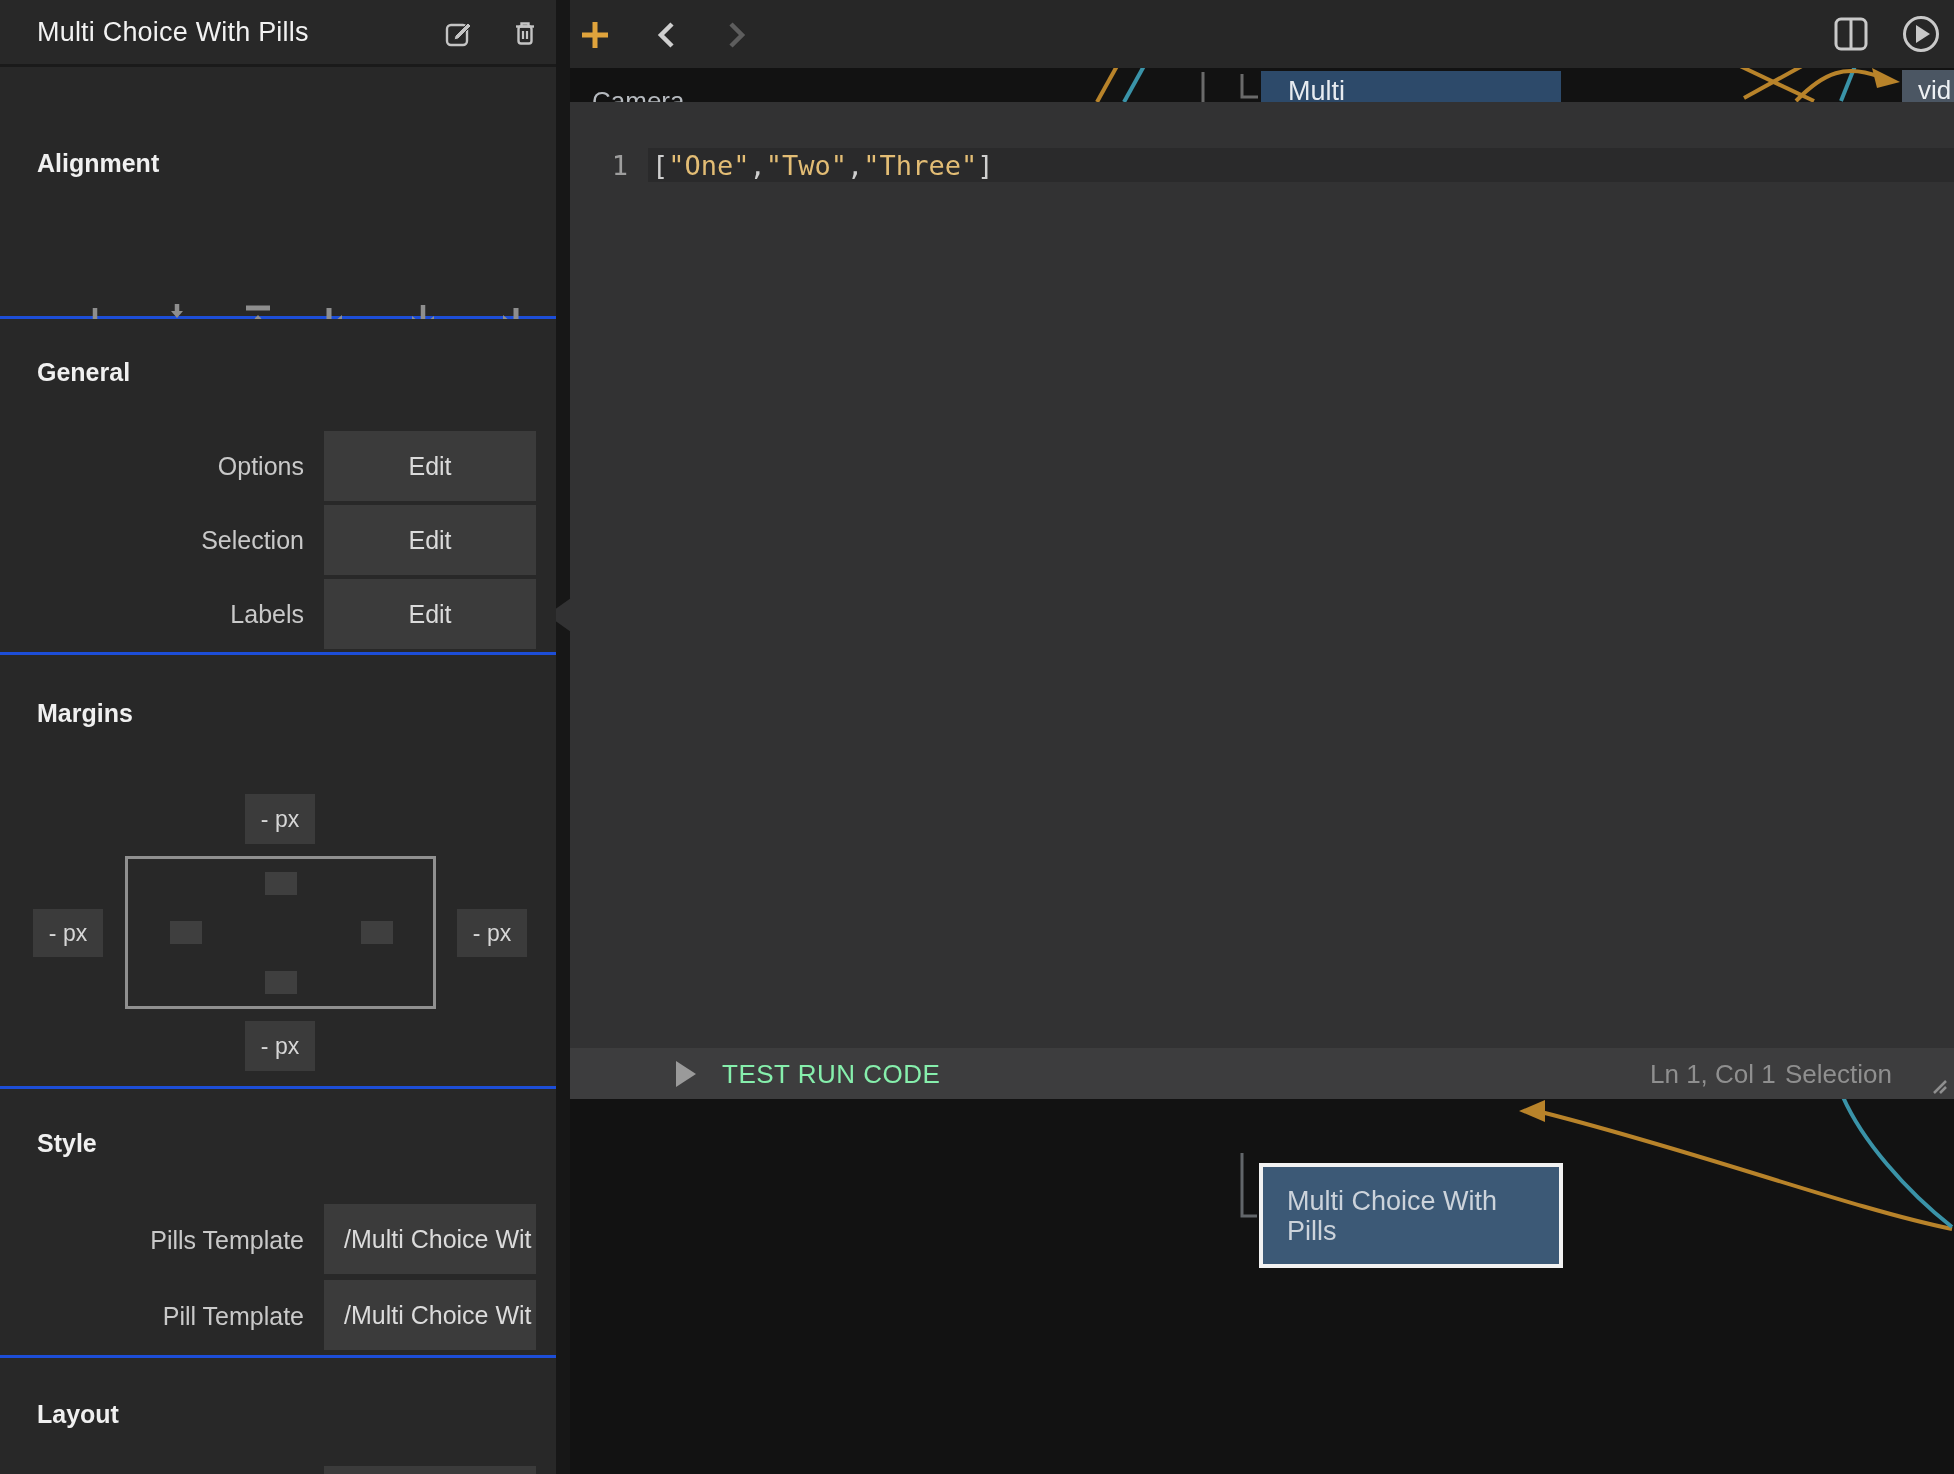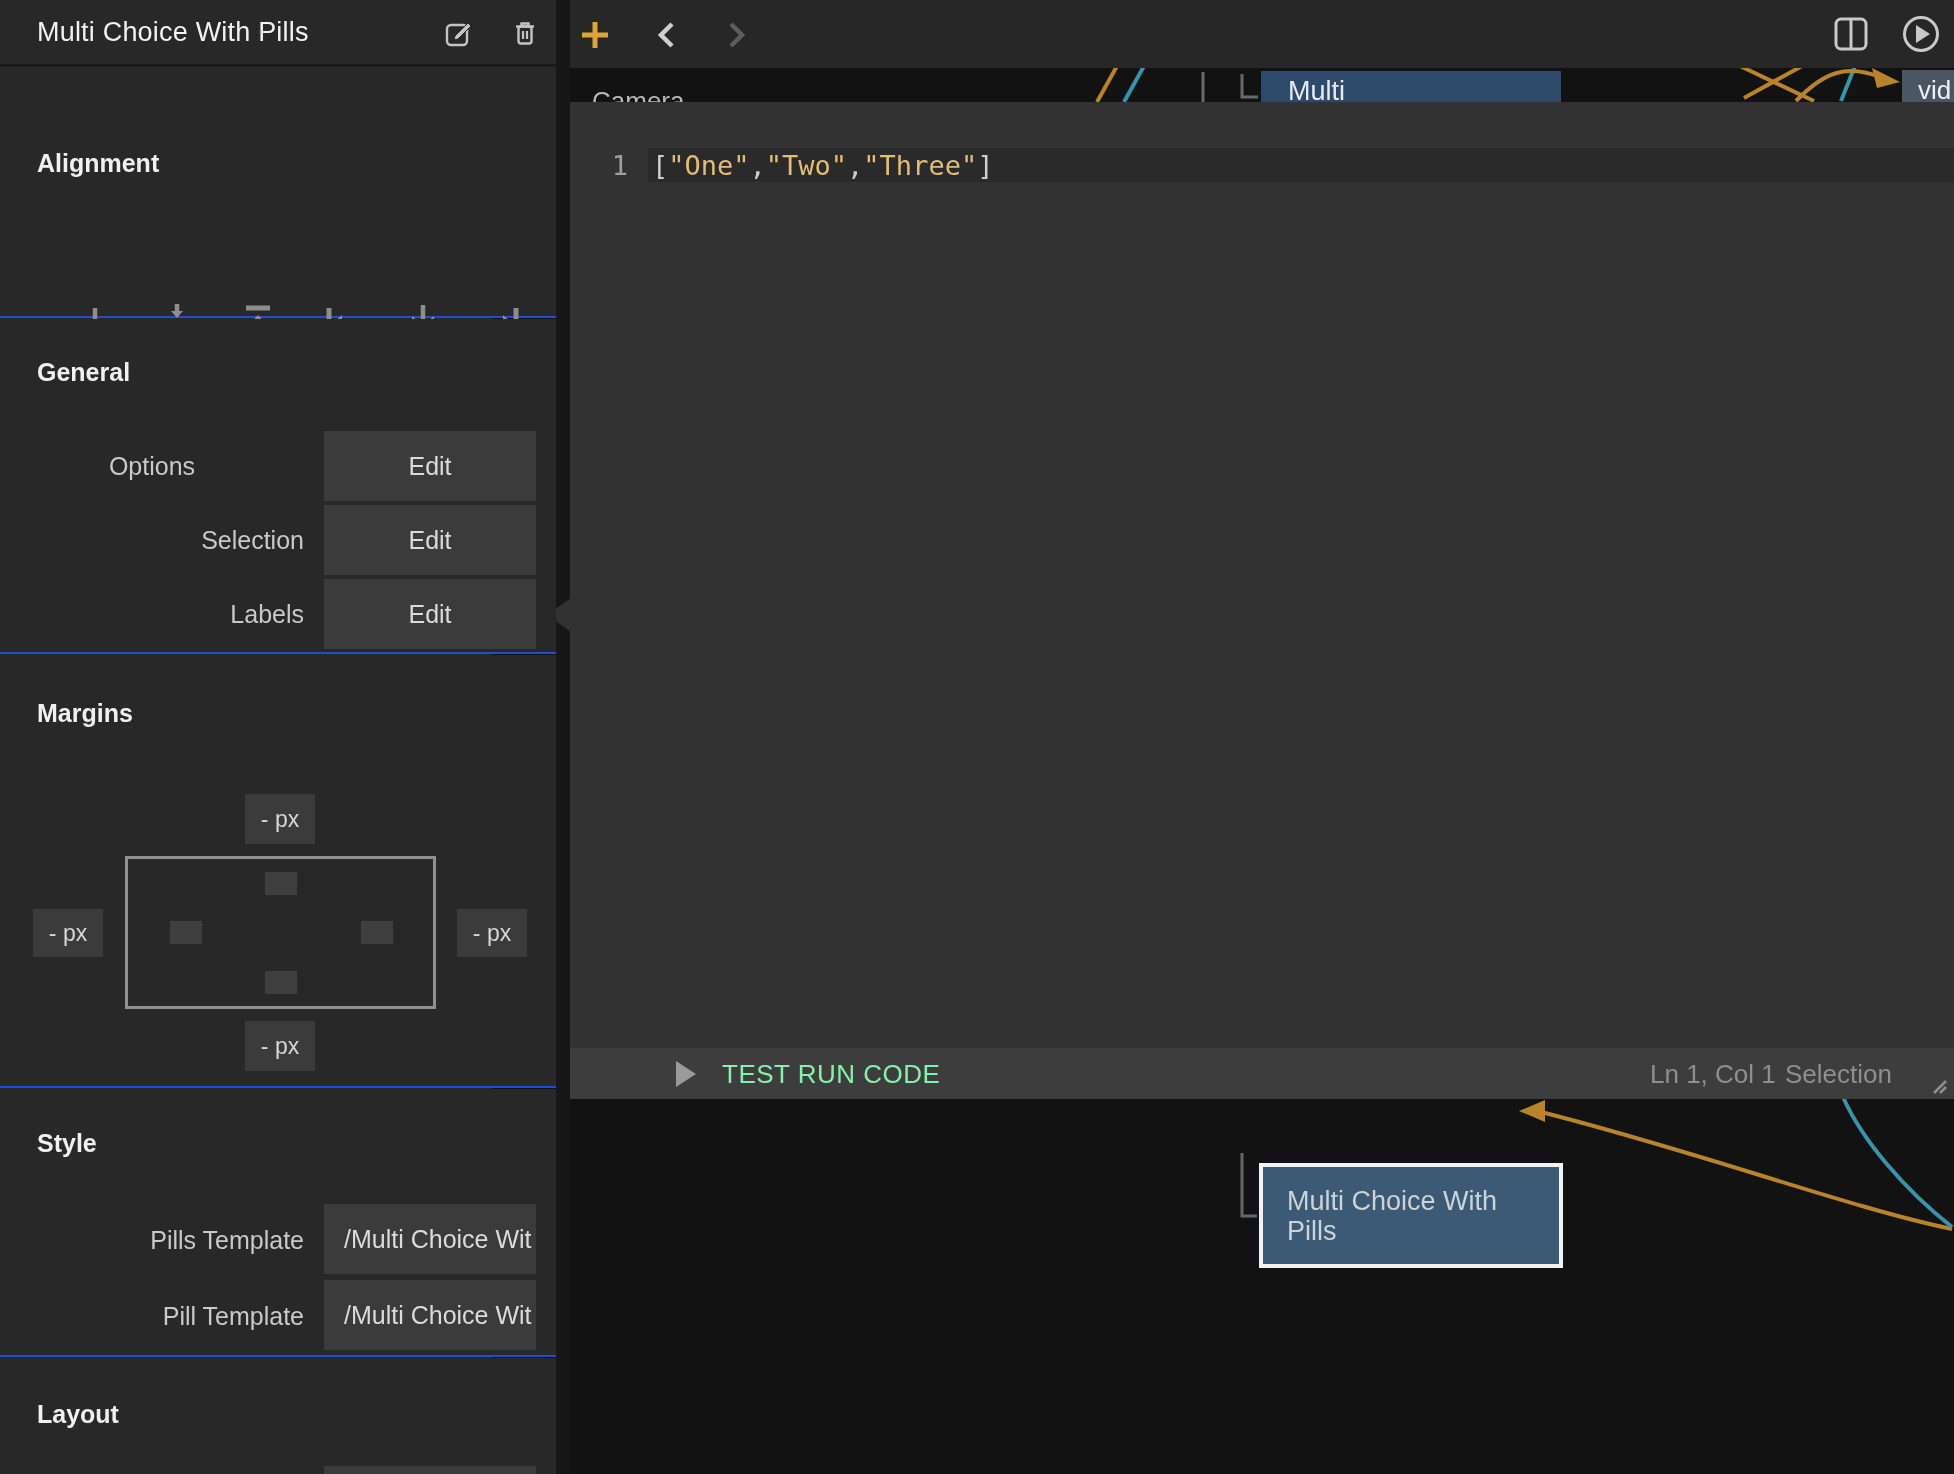--- a/index.html
+++ b/index.html
@@ -5,21 +5,21 @@
   html,body{margin:0;padding:0;background:#121212;}
   #screen{position:relative;width:1954px;height:1474px;overflow:hidden;
           font-family:"Liberation Sans",sans-serif;background:#121212;-webkit-font-smoothing:antialiased;}
   .abs{position:absolute;}
 
   
   #sidebar{left:0;top:0;width:492px;height:1474px;background:#282828;z-index:5;}
   #sidebar-header{left:0;top:0;width:556px;height:64px;background:#282828;border-bottom:3px solid #1a1a1a;}
   .sb-title{left:37px;top:17px;font-size:27px;color:#f2f2f2;letter-spacing:.2px;}
   .hdr-icon{top:19px;width:28px;height:28px;}
-  .section{left:0;width:556px;border-bottom:2px solid #1d4ed8;background:#282828;}
+  .section{left:0;width:556px;border-bottom:6px solid #1d4ed8;background:#282828;}
   .sec-heading{left:37px;font-size:25px;font-weight:bold;color:#f0f0f0;}
   .row-label{width:304px;left:0;text-align:right;font-size:25px;color:#c9c9c9;}
   .btn{left:324px;width:212px;height:70px;background:#3b3b3b;color:#dbdbdb;font-size:25px;
        display:flex;align-items:center;justify-content:center;box-sizing:border-box;}
   .btn-value{justify-content:flex-start;padding-left:20px;white-space:nowrap;overflow:hidden;}
   .align-icon{top:233px;width:44px;height:44px;}
   .px-btn{width:70px;height:50px;background:#3b3b3b;color:#d6d6d6;font-size:23px;
           display:flex;align-items:center;justify-content:center;}
   #margin-box{left:125px;top:856px;width:311px;height:153px;border:3px solid #909090;box-sizing:border-box;}
   .m-square{width:32px;height:23px;background:#3f3f3f;}
@@ -179,21 +179,21 @@
       </svg>
       <svg class="abs align-icon" viewBox="0 0 44 44" style="left:482px;">
         <path d="M34 8 V36" stroke="#8e8e8e" stroke-width="5" fill="none"></path>
         <path d="M9 22 H27" stroke="#8e8e8e" stroke-width="4.5" fill="none"></path>
         <path d="M21 15 L29 22 L21 29 Z" fill="#8e8e8e"></path>
       </svg>
     </div>
 
     <div class="abs section" style="top:319px;height:333px;">
       <div class="abs sec-heading" style="top:39px;">General</div>
-      <div class="abs row-label" style="top:133px;text-align:center;">Options</div>
+      <div class="abs row-label" style="top:133px;">Options</div>
       <div class="abs btn" style="top:112px;">Edit</div>
       <div class="abs row-label" style="top:207px;">Selection</div>
       <div class="abs btn" style="top:186px;">Edit</div>
       <div class="abs row-label" style="top:281px;text-align:right;">Labels</div>
       <div class="abs btn" style="top:260px;">Edit</div>
     </div>
 
     <div class="abs section" style="top:655px;height:431px;">
       <div class="abs sec-heading" style="top:44px;">Margins</div>
       <div class="abs px-btn" style="left:245px;top:139px;">- px</div>

